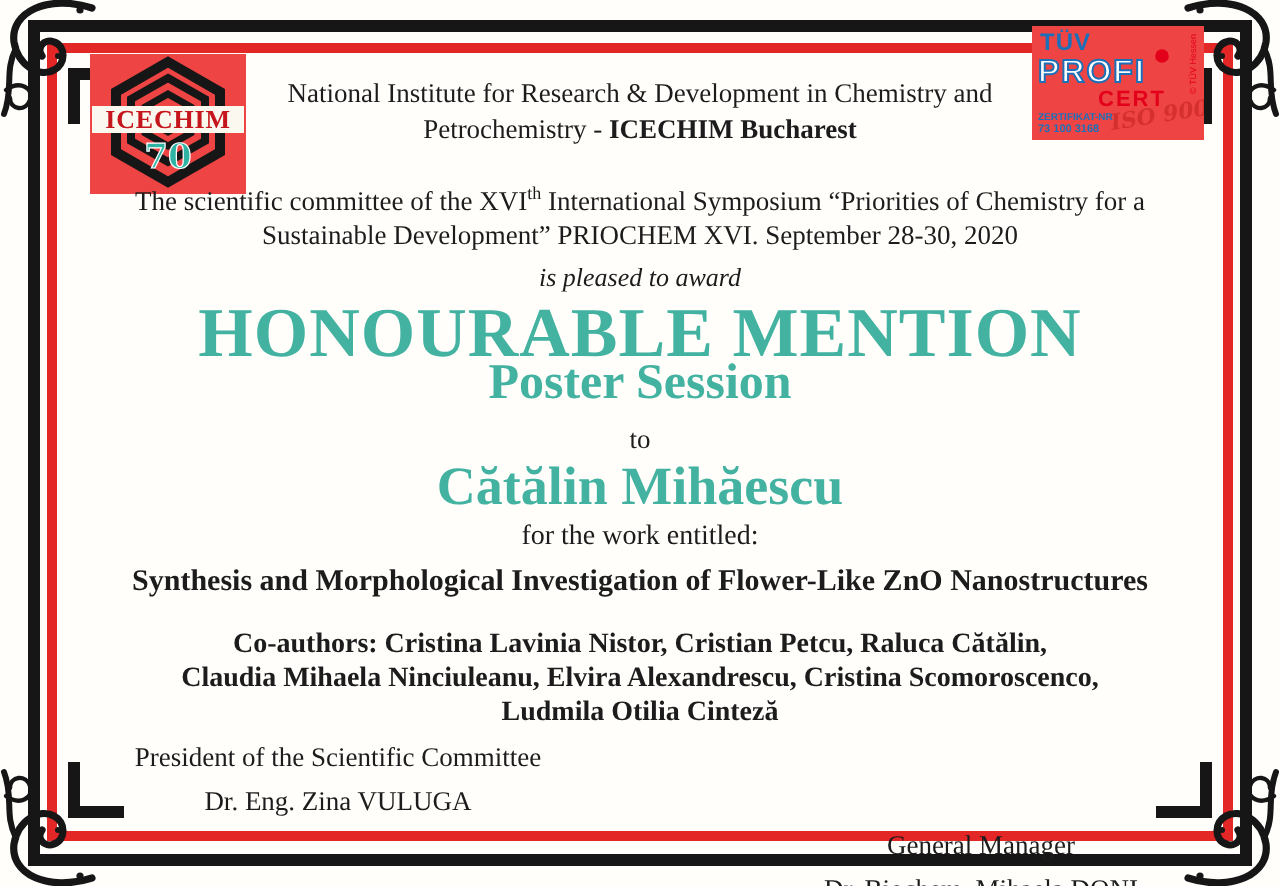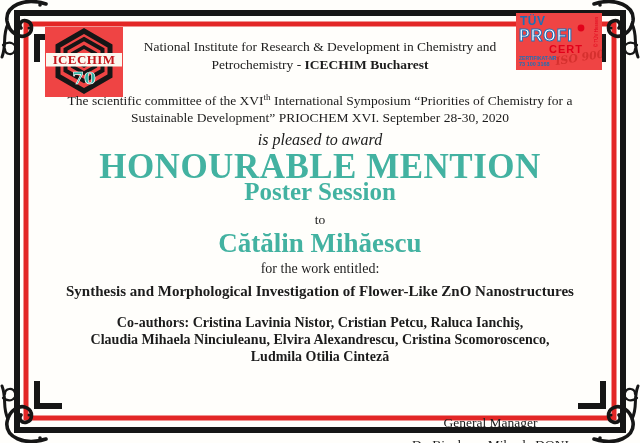--- a/index.html
+++ b/index.html
@@ -7,21 +7,21 @@
     position:relative;width:640px;height:443px;background:#fffefb;
     font-family:"Liberation Serif",serif;color:#1c1c1c;overflow:hidden;
   }
   .abs{position:absolute;}
   .ctr{left:0;right:0;text-align:center;}
   
   .inst{top:38px;left:118px;width:404px;text-align:center;font-size:13.5px;line-height:17.5px;}
   .inst b{font-weight:bold;}
   .committee{top:92px;left:26px;right:26px;text-align:center;font-size:13.5px;line-height:17px;}
   .committee sup{font-size:9px;vertical-align:super;line-height:0;}
-  .pleased{top:131px;font-style:italic;font-size:16px;}
+  .pleased{top:131px;font-style:italic;font-size:13px;}
   .award-title{top:147px;font-size:35px;font-weight:bold;color:#43b2a1;letter-spacing:.5px;}
   .award-sub{top:178px;font-size:25px;font-weight:bold;color:#43b2a1;}
   .to-line{top:212px;font-size:13.5px;}
   .recipient{top:228px;font-size:27px;font-weight:bold;color:#43b2a1;}
   .work-label{top:261px;font-size:14px;}
   .work-title{top:283px;font-size:15px;font-weight:bold;}
   .coauthors{top:314px;font-size:14px;font-weight:bold;line-height:17px;}
   .sig{font-size:13.5px;line-height:21.5px;text-align:center;}
   .sig-left{top:368px;left:38px;width:262px;}
   .sig-right{top:365px;left:383px;width:215px;margin-top:47px;}
@@ -101,24 +101,28 @@
 
   <div class="abs ctr pleased">is pleased to award</div>
   <div class="abs ctr award-title">HONOURABLE MENTION</div>
   <div class="abs ctr award-sub">Poster Session</div>
   <div class="abs ctr to-line">to</div>
   <div class="abs ctr recipient">Cătălin Mihăescu</div>
   <div class="abs ctr work-label">for the work entitled:</div>
   <div class="abs ctr work-title">Synthesis and Morphological Investigation of Flower-Like ZnO Nanostructures</div>
 
   <div class="abs ctr coauthors">
-    <div>Co-authors: Cristina Lavinia Nistor, Cristian Petcu, Raluca Ianchiş,</div>
+    <div>Co-authors: Cristina Lavinia Nistor, Cristian Petcu, Raluca Cătălin,</div>
     <div>Claudia Mihaela Ninciuleanu, Elvira Alexandrescu, Cristina Scomoroscenco,</div>
     <div>Ludmila Otilia Cinteză</div>
   </div>
 
+  <div class="abs sig sig-left">
+    <div>President of the Scientific Committee</div>
+    <div>Dr. Eng. Zina VULUGA</div>
+  </div>
 
   <div class="abs sig sig-right">
     <div>General Manager</div>
     <div>Dr. Biochem. Mihaela DONI</div>
   </div>
 
 </div>
 
 </body></html>

